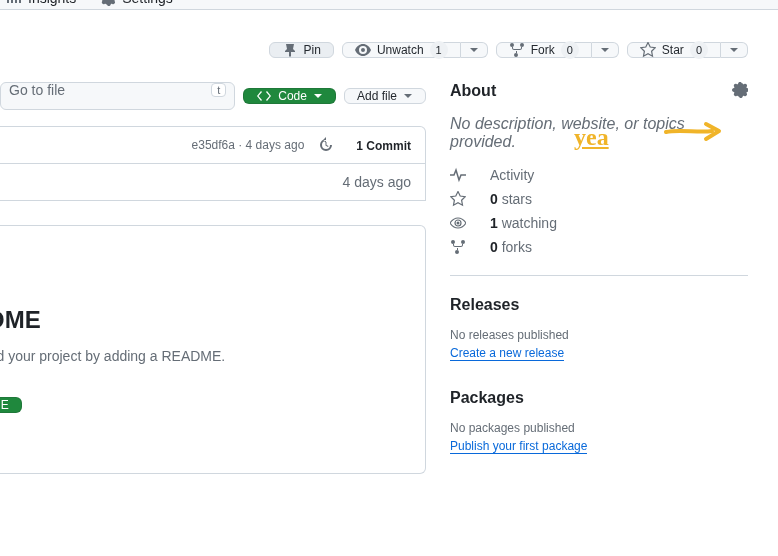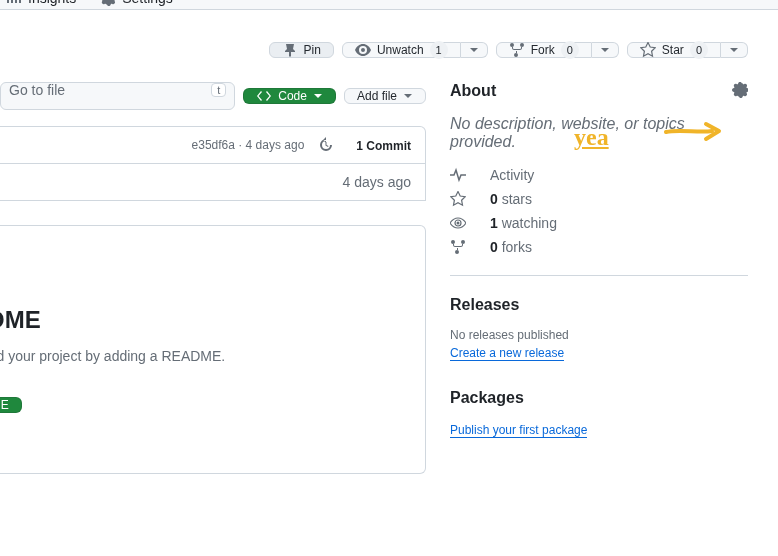--- a/index.html
+++ b/index.html
@@ -387,20 +387,21 @@
 
     <hr class="sep">
 
     <div class="section-title">Releases</div>
     <div class="muted-small">No releases published</div>
     <a class="link">Create a new release</a>
 
     <hr class="sep" style="visibility:hidden;margin:14px 0">
 
     <div class="section-title">Packages</div>
+    <div class="muted-small">No packages published</div>
     <a class="link">Publish your first package</a>
   </div>
 </div>
 
 <div class="handdrawn">
   <span class="handdrawn-text">yea</span>
   <svg class="arrow" width="60" height="24" viewBox="0 0 60 24">
     <path d="M2 12 C 15 9, 35 13, 48 11" stroke="#f0b429" stroke-width="4" fill="none" stroke-linecap="round"></path>
     <path d="M42 4 L55 11 L42 19" stroke="#f0b429" stroke-width="4" fill="none" stroke-linecap="round" stroke-linejoin="round"></path>
   </svg>

